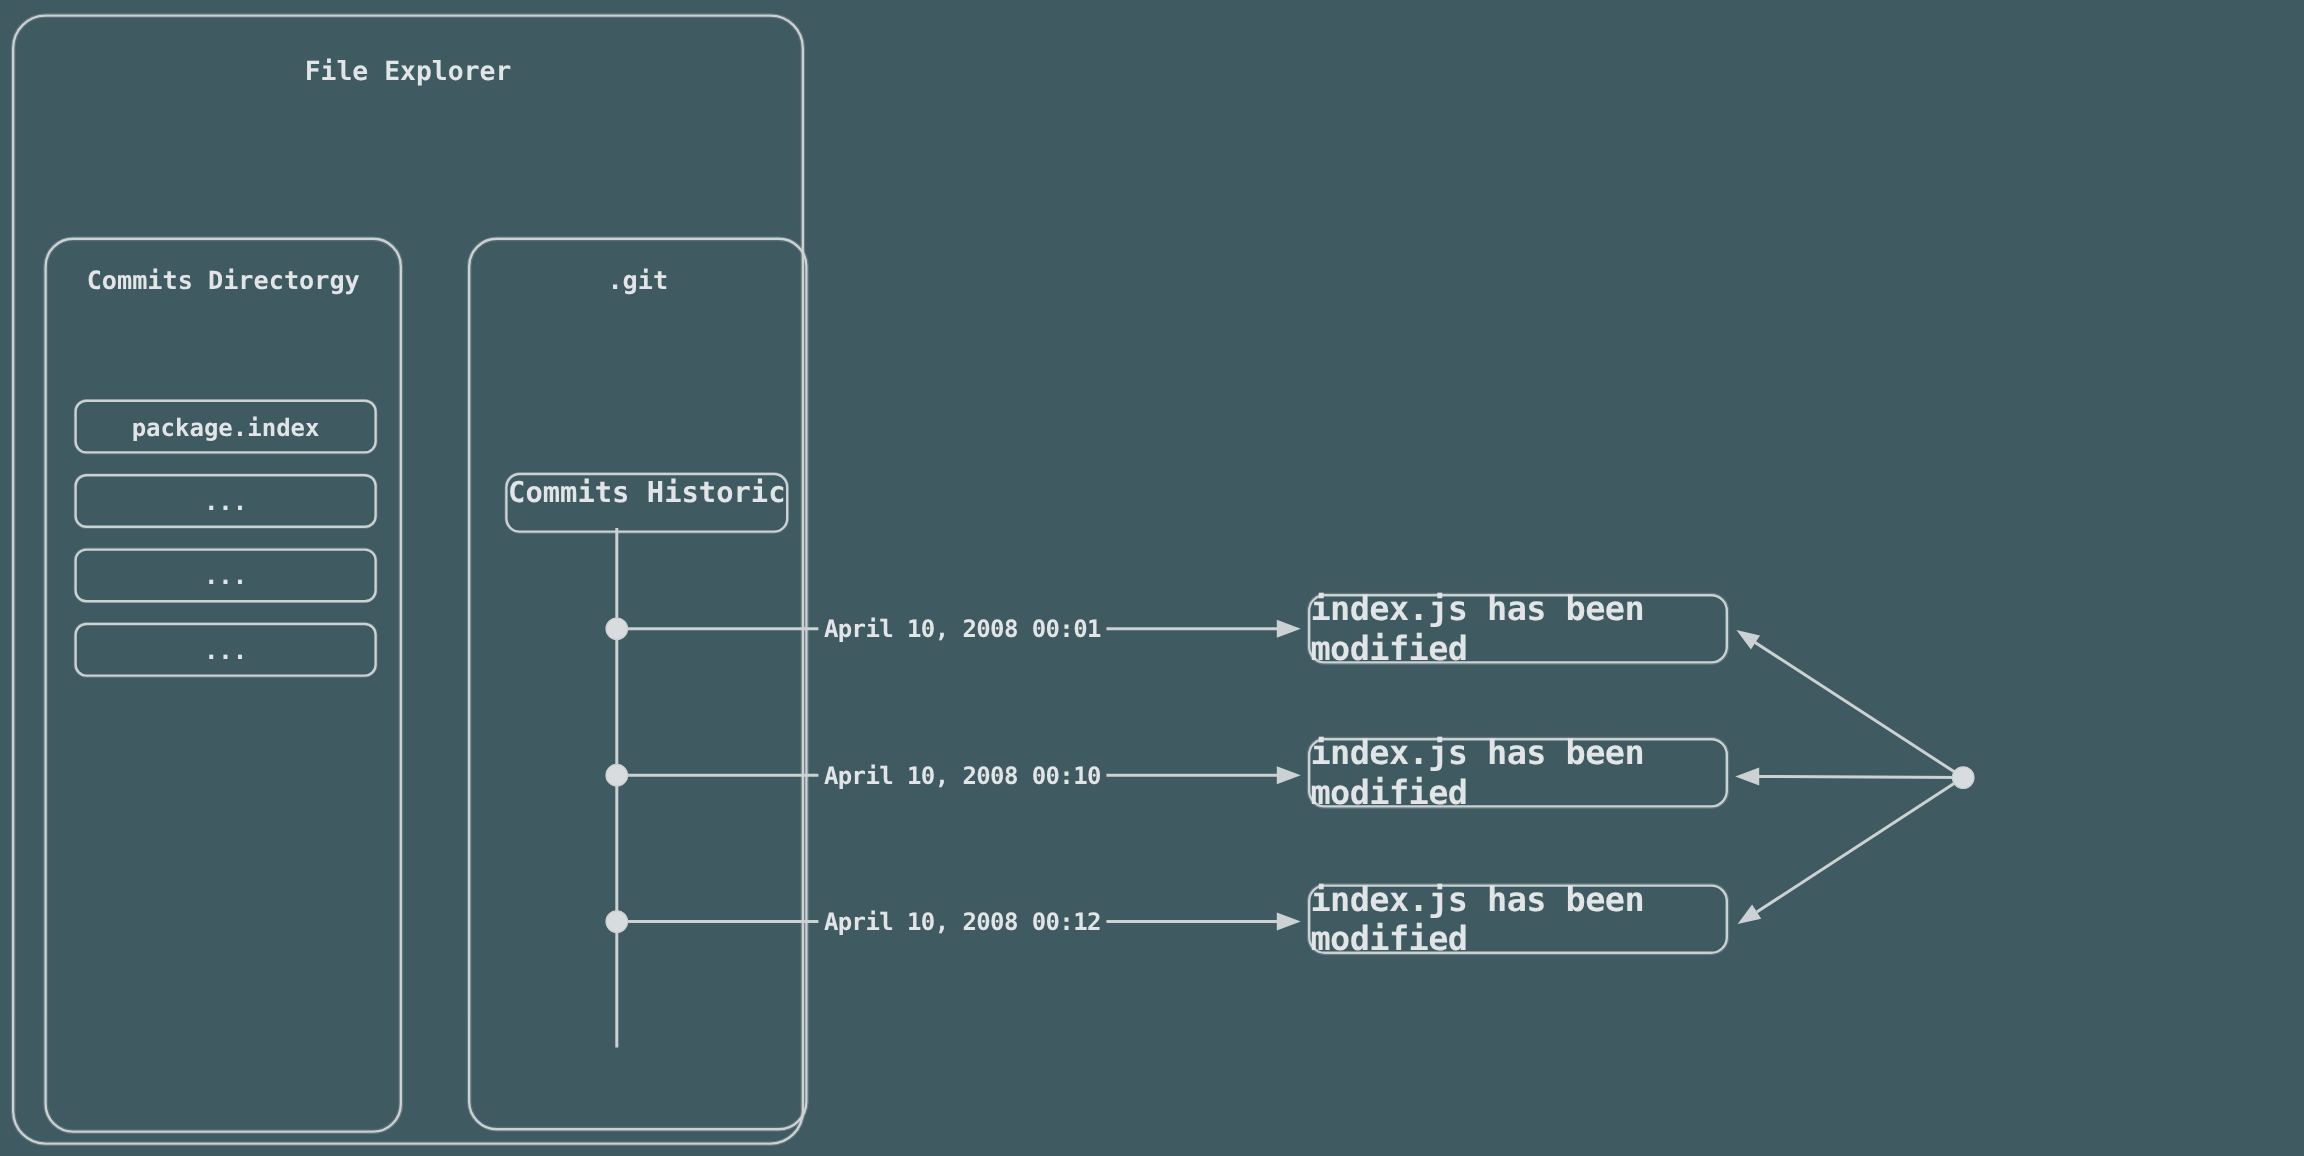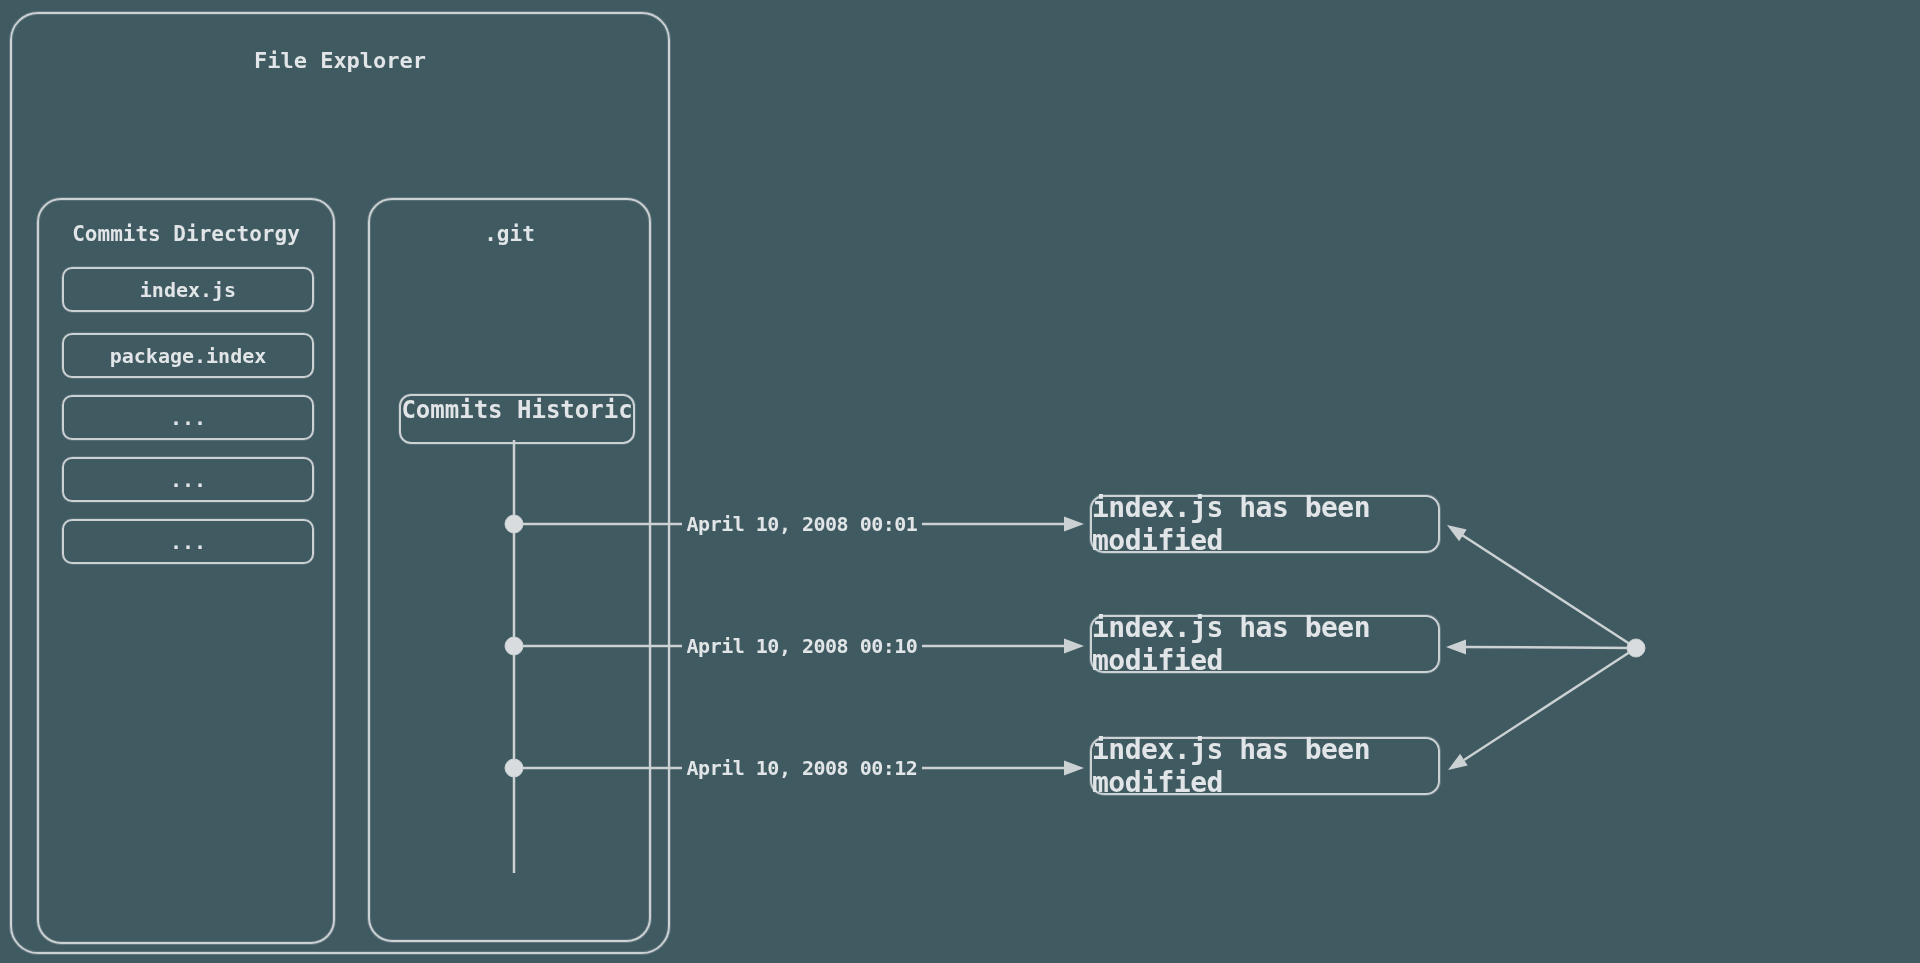--- a/index.html
+++ b/index.html
@@ -41,21 +41,21 @@
   .wd-item{
     position:absolute;left:23px;width:252px;height:45px;
     border:2px solid var(--stroke);
     border-radius:10px;
     box-shadow:0 0 0 .5px rgba(204,209,212,.35);
     display:flex;align-items:center;justify-content:center;
     font-size:20px;
   }
 
   
-  .git-box{left:356px;top:184px;width:283px;height:744px;border-radius:24px;}
+  .git-box{left:378px;top:184px;width:283px;height:744px;border-radius:24px;}
   .git-title{top:22px;font-size:21px;}
   .commits-box{
     position:absolute;left:29px;top:194px;width:236px;height:50px;
     border:2px solid var(--stroke);
     border-radius:12px;
     box-shadow:0 0 0 .5px rgba(204,209,212,.35);
     display:flex;align-items:flex-start;justify-content:center;
     font-size:24px;
   }
 
@@ -100,21 +100,20 @@
 </head>
 <body>
 
 <div class="canvas">
 
   <div class="sketchbox file-explorer">
     <div class="box-title fe-title">File Explorer</div>
 
     <div class="sketchbox wd-box">
       <div class="box-title wd-title">Commits Directorgy</div>
-      <div class="wd-item" style="top:67px;">index.js</div>
       <div class="wd-item" style="top:133px;">package.index</div>
       <div class="wd-item" style="top:195px;">...</div>
       <div class="wd-item" style="top:257px;">...</div>
       <div class="wd-item" style="top:319px;">...</div>
     </div>
 
     <div class="sketchbox git-box">
       <div class="box-title git-title">.git</div>
       <div class="commits-box">
         <span>Commits Historic</span>

